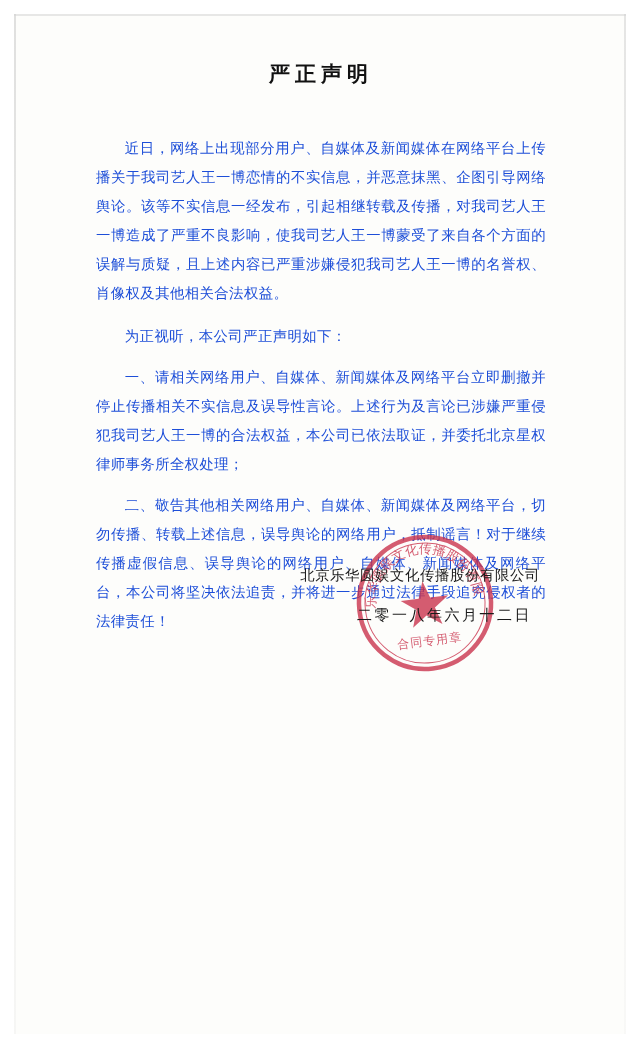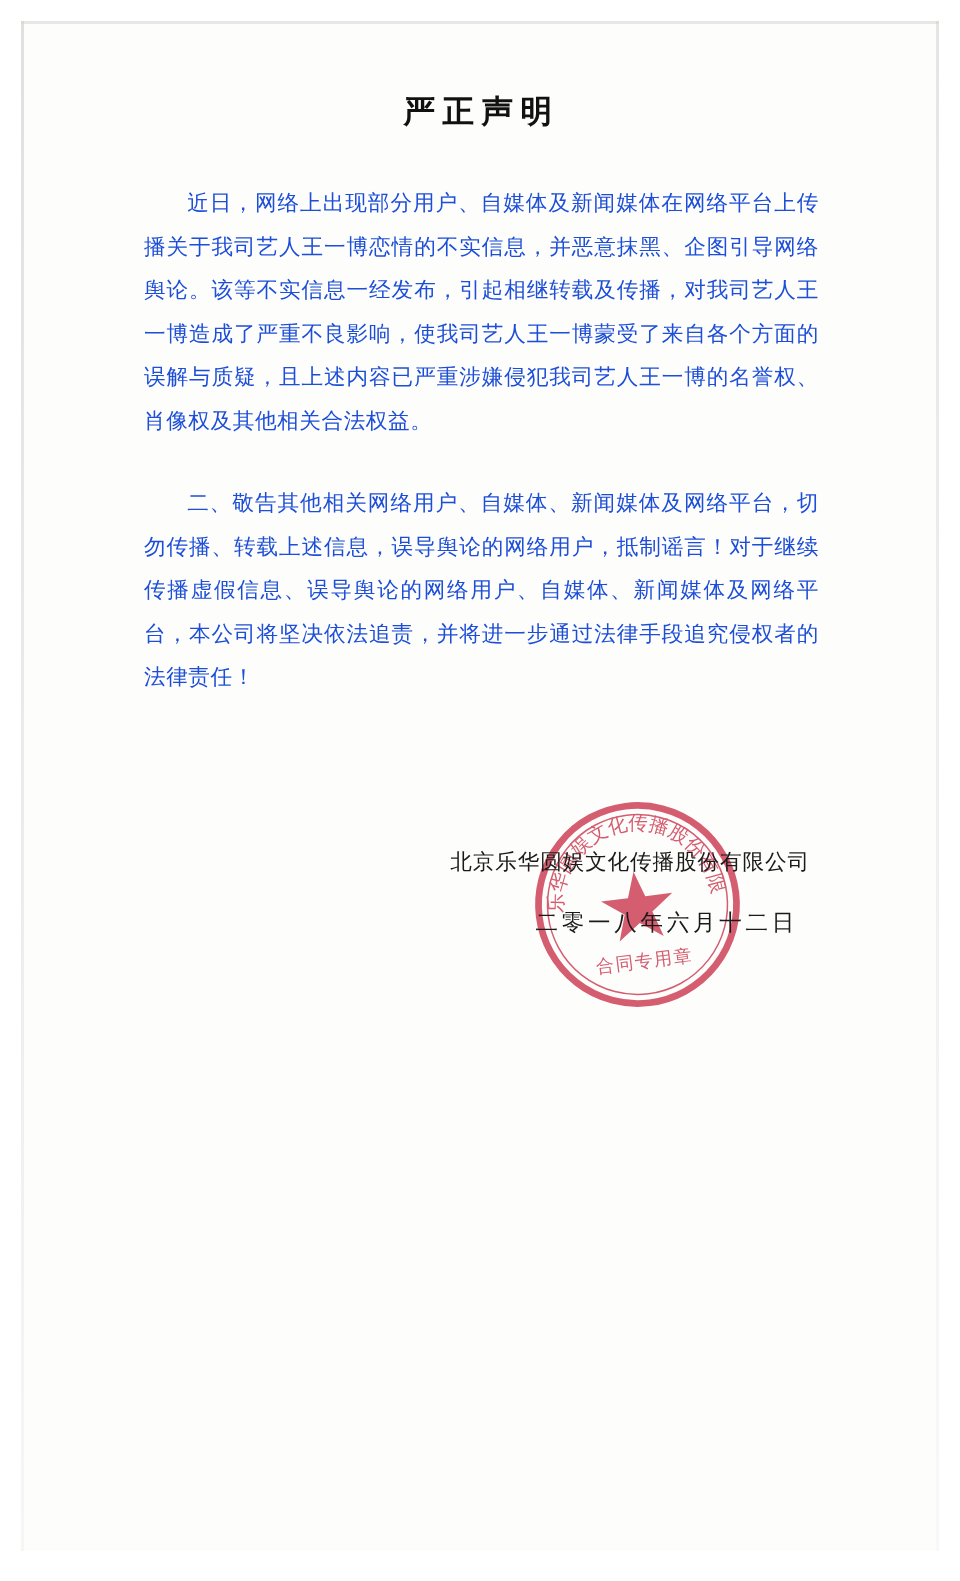--- a/index.html
+++ b/index.html
@@ -69,21 +69,21 @@
     top: 60px;
     width: 450px;
   }
 
   #doc-title {
     text-align: center;
     font-size: 21px;
     font-weight: bold;
     letter-spacing: 5px;
     color: #111;
-    margin: 0 0 34px 0;
+    margin: 0 0 46px 0;
     font-family: "DejaVu Serif", "Liberation Serif", serif;
   }
 
   .para {
     font-size: 14.4px;
     line-height: 29px;
     color: #1d4ed8;
     text-align: justify;
     text-justify: inter-ideograph;
     margin: 0 0 8px 0;
@@ -152,23 +152,25 @@
   <div class="scan-edge-top"></div>
 
   <div id="content">
 
     <h1 id="doc-title">严正声明</h1>
 
     <p class="para">近日，网络上出现部分用户、自媒体及新闻媒体在网络平台上传播关于我司艺人王一博恋情的不实信息，并恶意抹黑、企图引导网络舆论。该等不实信息一经发布，引起相继转载及传播，对我司艺人王一博造成了严重不良影响，使我司艺人王一博蒙受了来自各个方面的误解与质疑，且上述内容已严重涉嫌侵犯我司艺人王一博的名誉权、肖像权及其他相关合法权益。</p>
 
     <div class="spacer-sm"></div>
 
+    <p class="para tight">为正视听，本公司严正声明如下：</p>
 
     <div class="spacer-sm"></div>
 
+    <p class="para tight">一、请相关网络用户、自媒体、新闻媒体及网络平台立即删撤并停止传播相关不实信息及误导性言论。上述行为及言论已涉嫌严重侵犯我司艺人王一博的合法权益，本公司已依法取证，并委托北京星权律师事务所全权处理；</p>
 
     <div class="spacer-sm"></div>
 
     <p class="para tight">二、敬告其他相关网络用户、自媒体、新闻媒体及网络平台，切勿传播、转载上述信息，误导舆论的网络用户，抵制谣言！对于继续传播虚假信息、误导舆论的网络用户、自媒体、新闻媒体及网络平台，本公司将坚决依法追责，并将进一步通过法律手段追究侵权者的法律责任！</p>
 
     <div class="spacer-md"></div>
 
   </div>
 
   <div id="seal">

